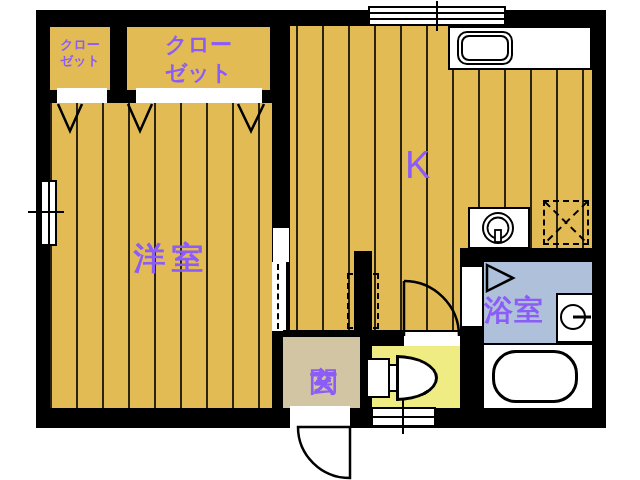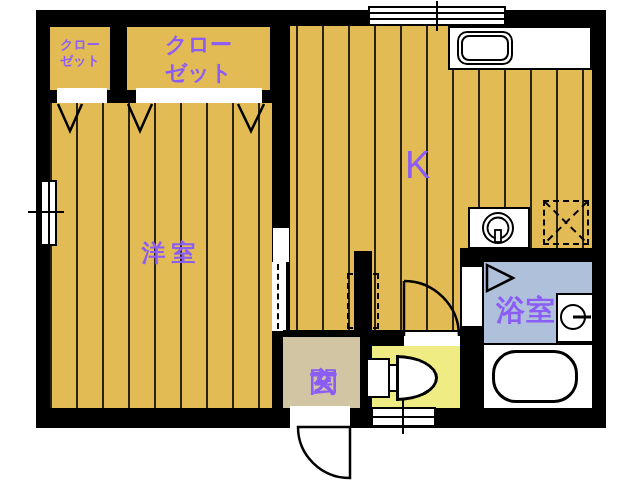--- a/index.html
+++ b/index.html
@@ -82,24 +82,24 @@
   </div>
   <div class="abs white" style="left:371px;top:407px;width:65px;height:20px;border:2px solid #000;">
     <div class="abs" style="left:0;right:0;top:7px;height:2px;background:#000;"></div>
   </div>
 
   <div class="abs white" style="left:290px;top:406px;width:60px;height:22px;"></div>
 
   <div class="abs wall" style="left:354px;top:251px;width:18px;height:86px;"></div>
   <div class="abs" style="left:347px;top:273px;width:32px;height:56px;border:2px dashed #000;"></div>
 
-  <div class="abs label" style="left:50px;top:238px;width:243px;font-size:24px;letter-spacing:6px;">洋室</div>
+  <div class="abs label" style="left:50px;top:238px;width:243px;font-size:32px;letter-spacing:6px;">洋室</div>
   <div class="abs label" style="left:405px;top:142px;font-size:38px;font-weight:500;">K</div>
   <div class="abs label" style="left:306px;top:344px;font-size:27px;writing-mode:vertical-rl;text-orientation:upright;letter-spacing:4px;">玄関</div>
-  <div class="abs label" style="left:484px;top:292px;font-size:29px;letter-spacing:1px;margin-left:12px;">浴室</div>
+  <div class="abs label" style="left:484px;top:292px;font-size:29px;letter-spacing:1px;">浴室</div>
   <div class="abs label" style="left:59px;top:37px;width:42px;font-size:13px;word-break:break-all;">クローゼット</div>
   <div class="abs label" style="left:164px;top:31px;width:69px;font-size:22px;word-break:break-all;">クローゼット</div>
 
   <svg width="640" height="480" viewBox="0 0 640 480">
 
     <polyline points="58,104 70,131 82,104" fill="none" stroke="#000" stroke-width="2.5"></polyline>
     <polyline points="128,104 140,131 152,104" fill="none" stroke="#000" stroke-width="2.5"></polyline>
     <polyline points="238,104 251,131 264,104" fill="none" stroke="#000" stroke-width="2.5"></polyline>
 
     <line x1="28" y1="212" x2="64" y2="212" stroke="#000" stroke-width="2"></line>

